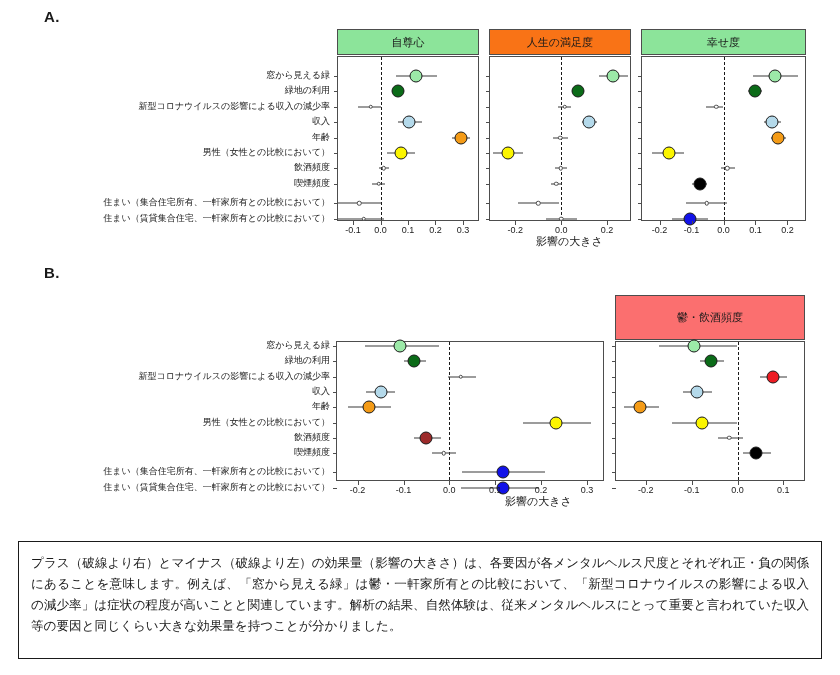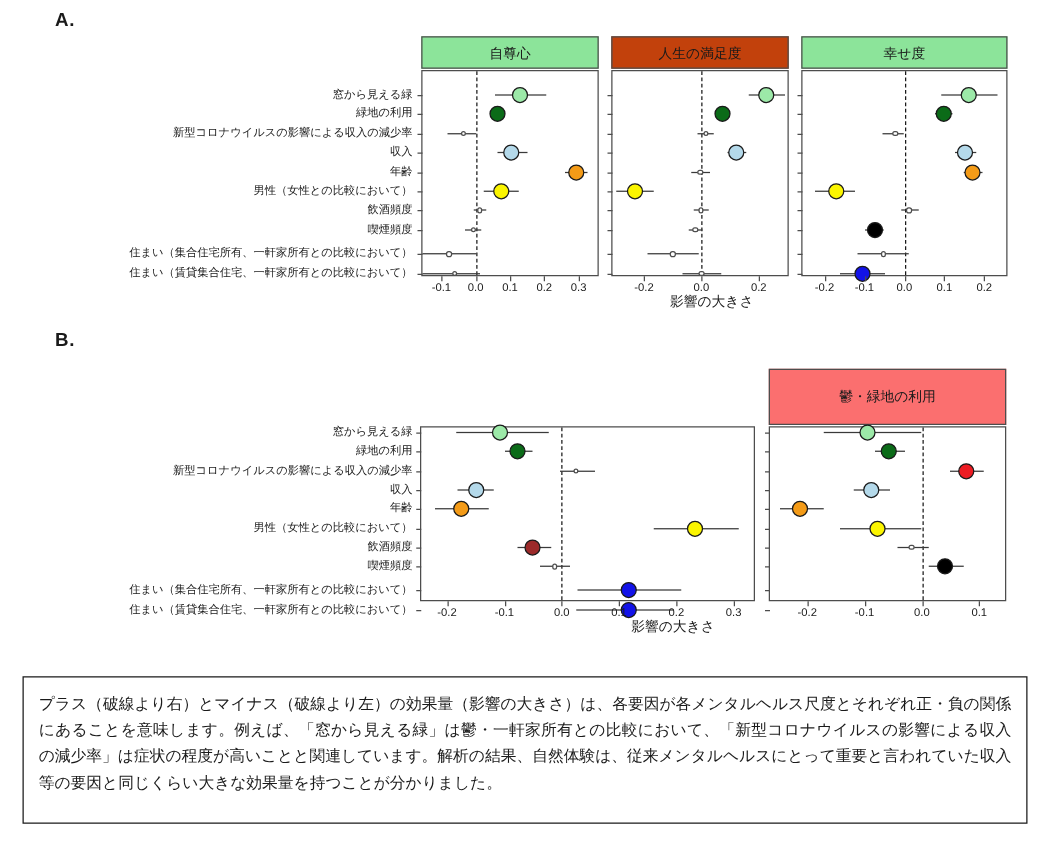--- a/index.html
+++ b/index.html
@@ -137,21 +137,21 @@
       <div class="ticklabel" style="left: 15.098px;">-0.1</div>
       <div class="tickmark" style="left: 42.549px;"></div>
       <div class="ticklabel" style="left: 42.549px;">0.0</div>
       <div class="tickmark" style="left: 70px;"></div>
       <div class="ticklabel" style="left: 70px;">0.1</div>
       <div class="tickmark" style="left: 97.451px;"></div>
       <div class="ticklabel" style="left: 97.451px;">0.2</div>
       <div class="tickmark" style="left: 124.902px;"></div>
       <div class="ticklabel" style="left: 124.902px;">0.3</div>
     </div>
-    <div class="chart-header" style="left: 489px; top: 29px; width: 142px; height: 26px; background: #c2410c;">
+    <div class="chart-header" style="left: 489px; top: 29px; width: 142px; height: 26px; background: #f97316;">
       <span>人生の満足度</span>
     </div>
     <div class="chart-plot" style="left: 489px; top: 56px; width: 142px; height: 165px;">
       <div class="zeroline" style="left: 71.1475px;"></div>
       <div class="ytick" style="top: 19px;"></div>
       <div class="ytick" style="top: 34.4px;"></div>
       <div class="ytick" style="top: 49.8px;"></div>
       <div class="ytick" style="top: 65.2px;"></div>
       <div class="ytick" style="top: 80.6px;"></div>
       <div class="ytick" style="top: 96px;"></div>
@@ -279,21 +279,21 @@
       <div class="tickmark" style="left: 112.362px;"></div>
       <div class="ticklabel" style="left: 112.362px;">0.0</div>
       <div class="tickmark" style="left: 158.224px;"></div>
       <div class="ticklabel" style="left: 158.224px;">0.1</div>
       <div class="tickmark" style="left: 204.086px;"></div>
       <div class="ticklabel" style="left: 204.086px;">0.2</div>
       <div class="tickmark" style="left: 249.948px;"></div>
       <div class="ticklabel" style="left: 249.948px;">0.3</div>
     </div>
     <div class="chart-header" style="left: 615px; top: 295px; width: 190px; height: 45px; background: rgb(251, 111, 111);">
-      <span>鬱・緑地の利用</span>
+      <span>鬱・飲酒頻度</span>
     </div>
     <div class="chart-plot" style="left: 615px; top: 341px; width: 190px; height: 140px;">
       <div class="zeroline" style="left: 121.512px;"></div>
       <div class="ytick" style="top: 4px;"></div>
       <div class="ytick" style="top: 19.3px;"></div>
       <div class="ytick" style="top: 34.6px;"></div>
       <div class="ytick" style="top: 49.9px;"></div>
       <div class="ytick" style="top: 65.2px;"></div>
       <div class="ytick" style="top: 80.5px;"></div>
       <div class="ytick" style="top: 95.8px;"></div>

